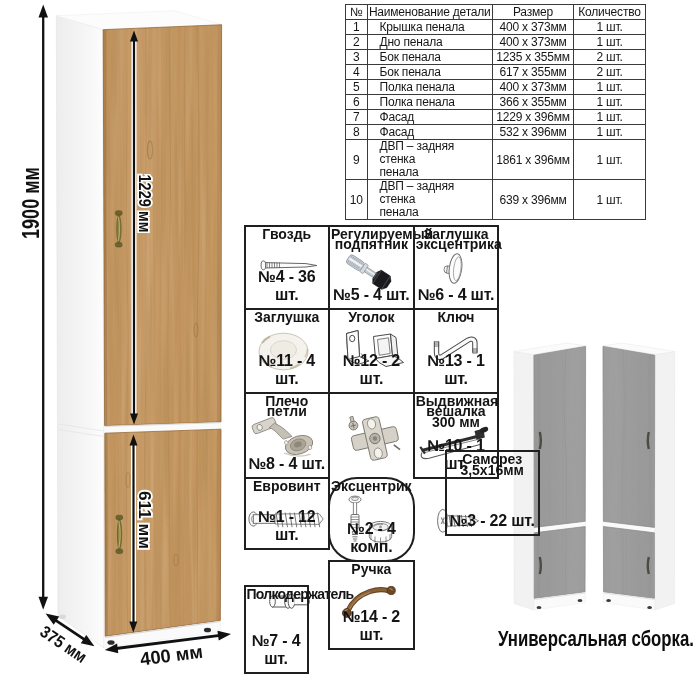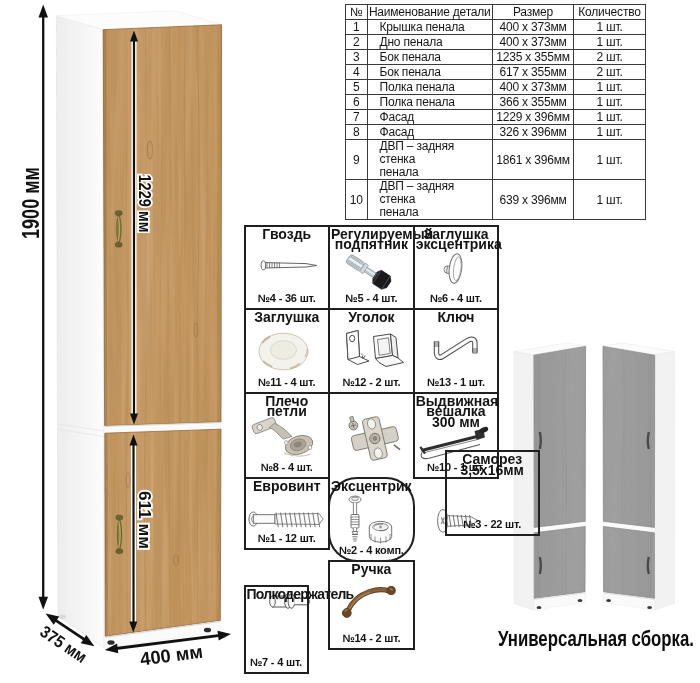--- a/index.html
+++ b/index.html
@@ -1,20 +1,20 @@
 <!DOCTYPE html>
 <html><head><meta charset="utf-8">
 <style>
 html,body{margin:0;padding:0;background:#fff;}
 body{width:700px;height:683px;font-family:"Liberation Sans",sans-serif;}
 #page{position:relative;width:700px;height:683px;overflow:hidden;background:#fff;}
 #art{position:absolute;left:0;top:0;z-index:1;}
 .cell{position:absolute;border:2px solid #1f1f1f;box-sizing:border-box;z-index:2;}
 .ct{position:absolute;left:1px;right:1px;top:2px;text-align:center;font-weight:bold;font-size:14px;line-height:10.6px;color:#141414;}
-.cb{position:absolute;left:1px;right:1px;bottom:4px;text-align:center;font-weight:bold;font-size:11px;letter-spacing:-0.2px;color:#141414;}
+.cb{position:absolute;left:1px;right:1px;bottom:4px;text-align:center;font-weight:bold;font-size:16px;letter-spacing:-0.2px;color:#141414;}
 #tbl{position:absolute;left:345px;top:4px;z-index:2;border-collapse:collapse;table-layout:fixed;width:300px;font-size:12px;letter-spacing:-0.2px;color:#161616;}
 #tbl td{border:1px solid #3a3a3a;padding:0;overflow:hidden;white-space:nowrap;}
 #tbl td.nm{text-align:left;padding-left:12px;white-space:normal;line-height:13px;}
 #tbl td{text-align:center;vertical-align:middle;}
 #cap{position:absolute;left:498px;top:626.5px;z-index:2;font-weight:bold;font-size:21.5px;color:#0d0d0d;white-space:nowrap;transform:scaleX(0.78);transform-origin:0 0;}
 </style></head>
 <body>
 <div id="page">
 <svg id="art" width="700" height="683" viewBox="0 0 700 683">
 <defs>
@@ -403,21 +403,21 @@
         </tr>
 <tr style="height:14px">
           <td>7</td>
           <td class="nm">Фасад</td>
           <td>1229 х 396мм</td>
           <td>1 шт.</td>
         </tr>
 <tr style="height:14px">
           <td>8</td>
           <td class="nm">Фасад</td>
-          <td>326 х 396мм</td>
+          <td>532 х 396мм</td>
           <td>1 шт.</td>
         </tr>
 <tr style="height:32px">
           <td>9</td>
           <td class="nm">ДВП – задняя стенка<br>пенала</td>
           <td>1861 х 396мм</td>
           <td>1 шт.</td>
         </tr>
 <tr style="height:29px">
           <td>10</td>

